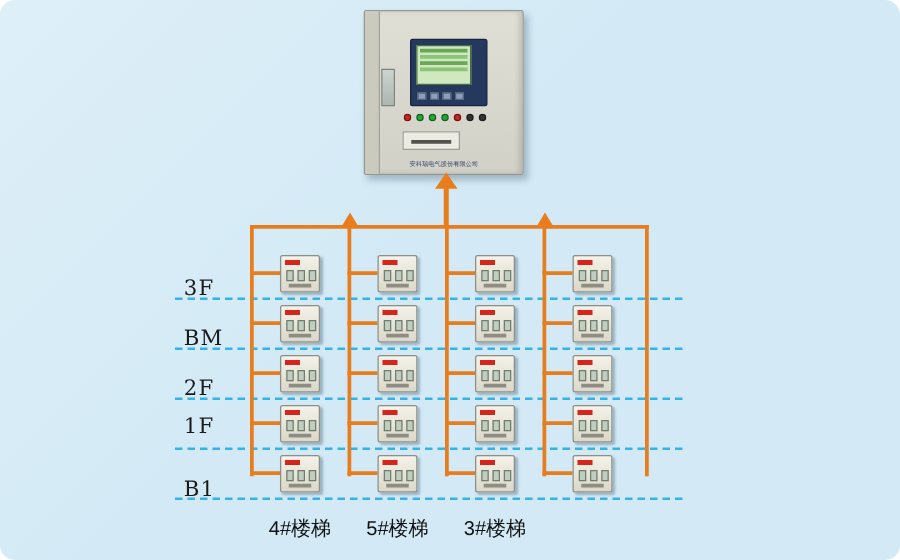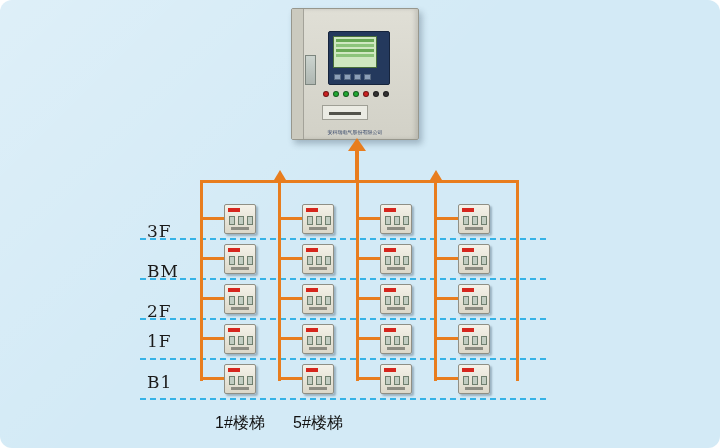--- a/index.html
+++ b/index.html
@@ -87,24 +87,25 @@
     <div class="printer">
       <div class="printer-slot"></div>
     </div>
     <div class="cab-footer">安科瑞电气股份有限公司</div>
   </div>
 
   <div class="floor-label" style="top:221px">3F</div>
   <div class="floor-label" style="top:261px">BM</div>
   <div class="floor-label" style="top:301px">2F</div>
   <div class="floor-label" style="top:331px">1F</div>
-  <div class="floor-label" style="top:372px">B1</div>
-
-  <div class="col-label" style="left:195px">1#楼梯</div>
+  <div class="floor-label" style="top:382px">B1</div>
+
+  <div class="col-label" style="left:195px">4#楼梯</div>
   <div class="col-label" style="left:273px">5#楼梯</div>
+  <div class="col-label" style="left:351px">3#楼梯</div>
 
 <div class="dash" style="left: 140px; top: 238px; width: 406px;"></div>
     <div class="dash" style="left: 140px; top: 278px; width: 406px;"></div>
     <div class="dash" style="left: 140px; top: 318px; width: 406px;"></div>
     <div class="dash" style="left: 140px; top: 358px; width: 406px;"></div>
     <div class="dash" style="left: 140px; top: 398px; width: 406px;"></div>
     <div class="hline" style="left: 200px; top: 180px; width: 319px;"></div>
     <div class="vline" style="left: 200px; top: 180px; height: 201px;"></div>
     <div class="vline" style="left: 278px; top: 180px; height: 201px;"></div>
     <div class="vline" style="left: 356px; top: 180px; height: 201px;"></div>

